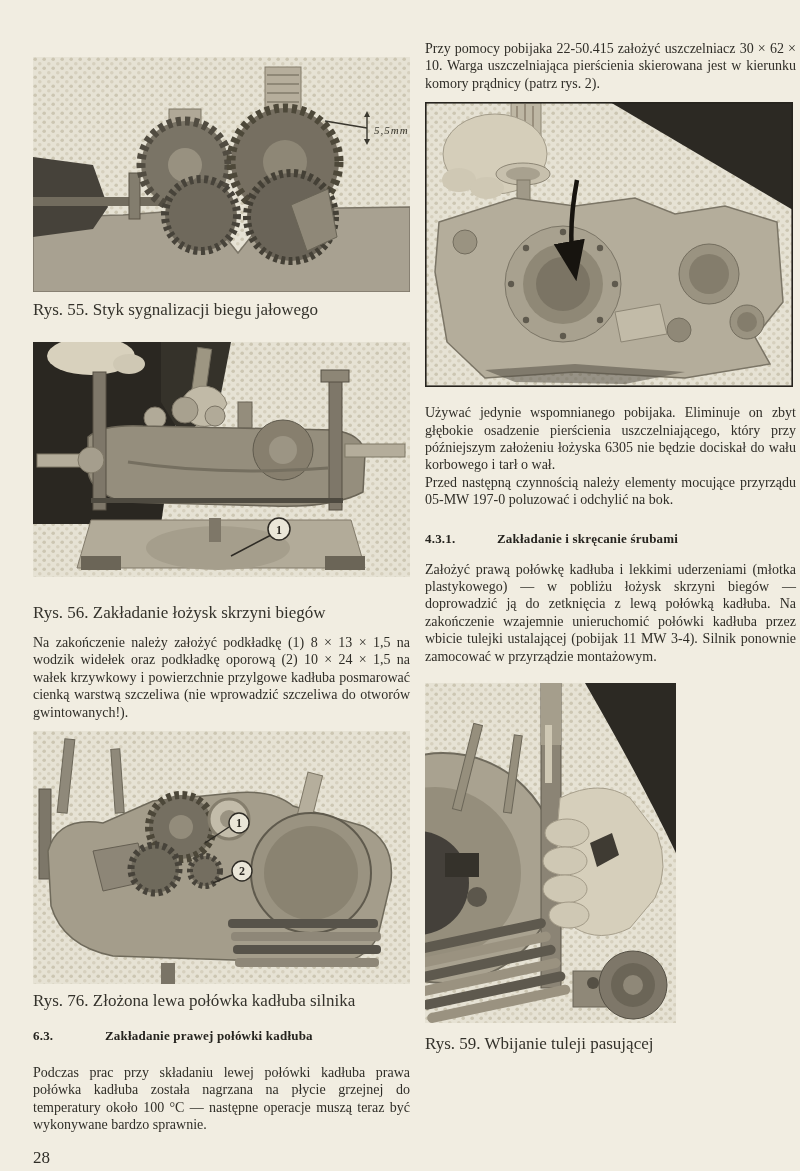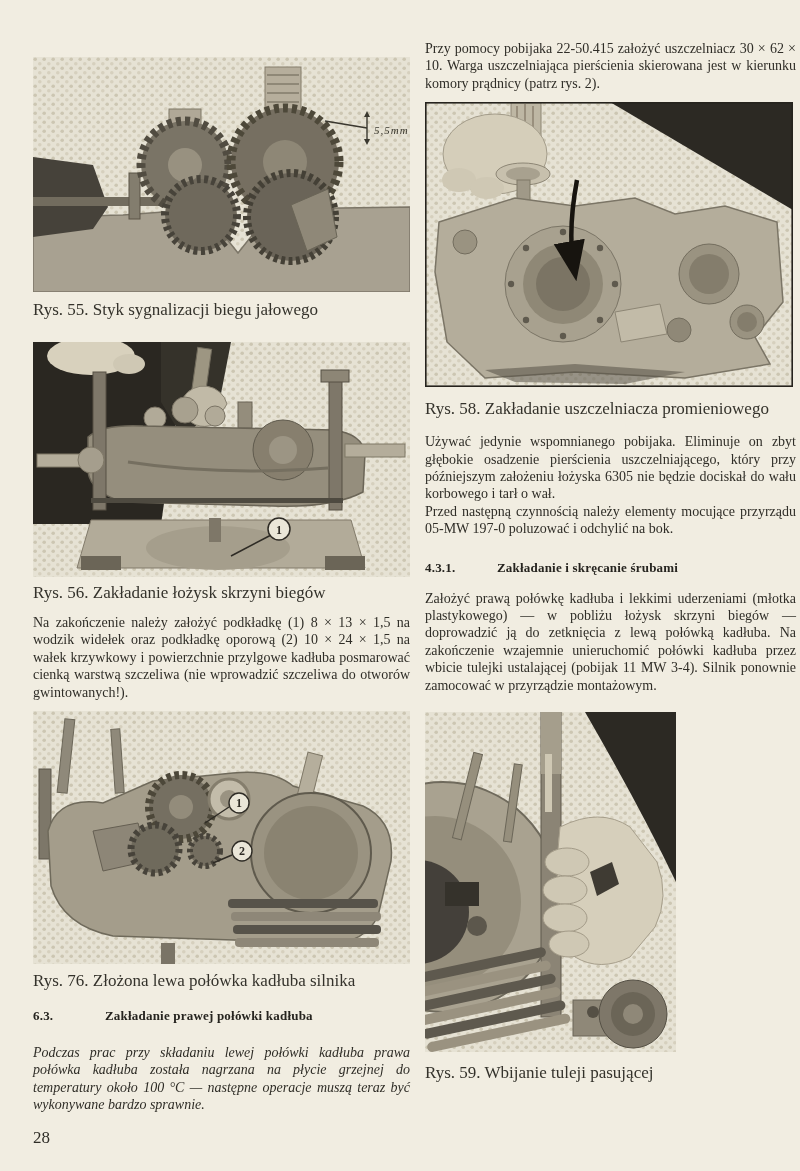--- a/index.html
+++ b/index.html
@@ -11,26 +11,26 @@
   p{margin:0;}
   .body-text{font-size:14px;line-height:17.4px;text-align:justify;color:#2f2d27;}
   .caption{font-size:17px;line-height:15px;color:#34322b;}
   .sec-heading{font-size:13px;font-weight:bold;color:#26241f;letter-spacing:.2px;}
   .sec-num{display:inline-block;width:72px;}
   .page-number{font-size:17px;color:#2f2d27;}
   figure{margin:0;line-height:0;}
   .fig55{margin-top:0;}
   .cap55{margin-top:10px;}
   .fig56{margin-top:25px;}
-  .cap56{margin-top:8px;}
+  .cap56{margin-top:28px;}
   .p-washers{margin-top:14px;}
   .fig57{margin-top:10px;}
   .cap57{margin-top:9px;}
   .h43{margin-top:20px;}
-  .p-heating{margin-top:20px;font-style:italic;}
+  .p-heating{margin-top:20px;}
   .pageno{margin-top:14px;}
   .fig58{margin-top:10px;}
   .cap58{margin-top:14px;}
   .p-pobijak{margin-top:17px;}
   .h431{margin-top:22px;}
   .p-assembly{margin-top:14px;}
   .fig59{margin-top:18px;}
   .cap59{margin-top:13px;}
   svg{display:block;}
   .callout-num{font-size:12px;font-weight:bold;fill:#2e2b25;font-family:"Liberation Serif",serif;}
@@ -254,21 +254,20 @@
           <circle cx="322" cy="220" r="10" fill="#847d6c"></circle>
           <circle cx="254" cy="228" r="12" fill="#8f8877" stroke="#736d5e"></circle>
           <polygon points="190,210 235,202 242,232 196,240" fill="#c2bba8" stroke="#8d8675"></polygon>
           <circle cx="40" cy="140" r="12" fill="#9a9381" stroke="#736d5e"></circle>
         </g>
         <path d="M152,78 C146,110 144,138 149,166" stroke="#17140f" stroke-width="4.5" fill="none" marker-end="url(#arw)"></path>
         <path d="M60,268 L150,262 L260,270 L200,282 L90,280 Z" fill="#555045" opacity="0.55"></path>
         <rect x="0.8" y="0.8" width="366.4" height="283.4" fill="none" stroke="#26231d" stroke-width="1.6"></rect>
       </svg>
     </figure>
-    <p class="caption cap58">Rys. 58. Zakładanie uszczelniacza promieniowego</p>
 
     <p class="body-text p-pobijak">Używać jedynie wspomnianego pobijaka. Eliminuje on zbyt głębokie osadzenie pierścienia uszczelniającego, który przy późniejszym założeniu łożyska 6305 nie będzie dociskał do wału korbowego i tarł o wał.</p>
     <p class="body-text">Przed następną czynnością należy elementy mocujące przyrządu 05-MW 197-0 poluzować i odchylić na bok.</p>
 
     <h2 class="sec-heading h431"><span class="sec-num">4.3.1.</span><span>Zakładanie i skręcanie śrubami</span></h2>
 
     <p class="body-text p-assembly">Założyć prawą połówkę kadłuba i lekkimi uderzeniami (młotka plastykowego) — w pobliżu łożysk skrzyni biegów — doprowadzić ją do zetknięcia z lewą połówką kadłuba. Na zakończenie wzajemnie unieruchomić połówki kadłuba przez wbicie tulejki ustalającej (pobijak 11 MW 3-4). Silnik ponownie zamocować w przyrządzie montażowym.</p>
 
     <figure class="fig59">
       <svg width="251" height="340" viewBox="0 0 251 340">

